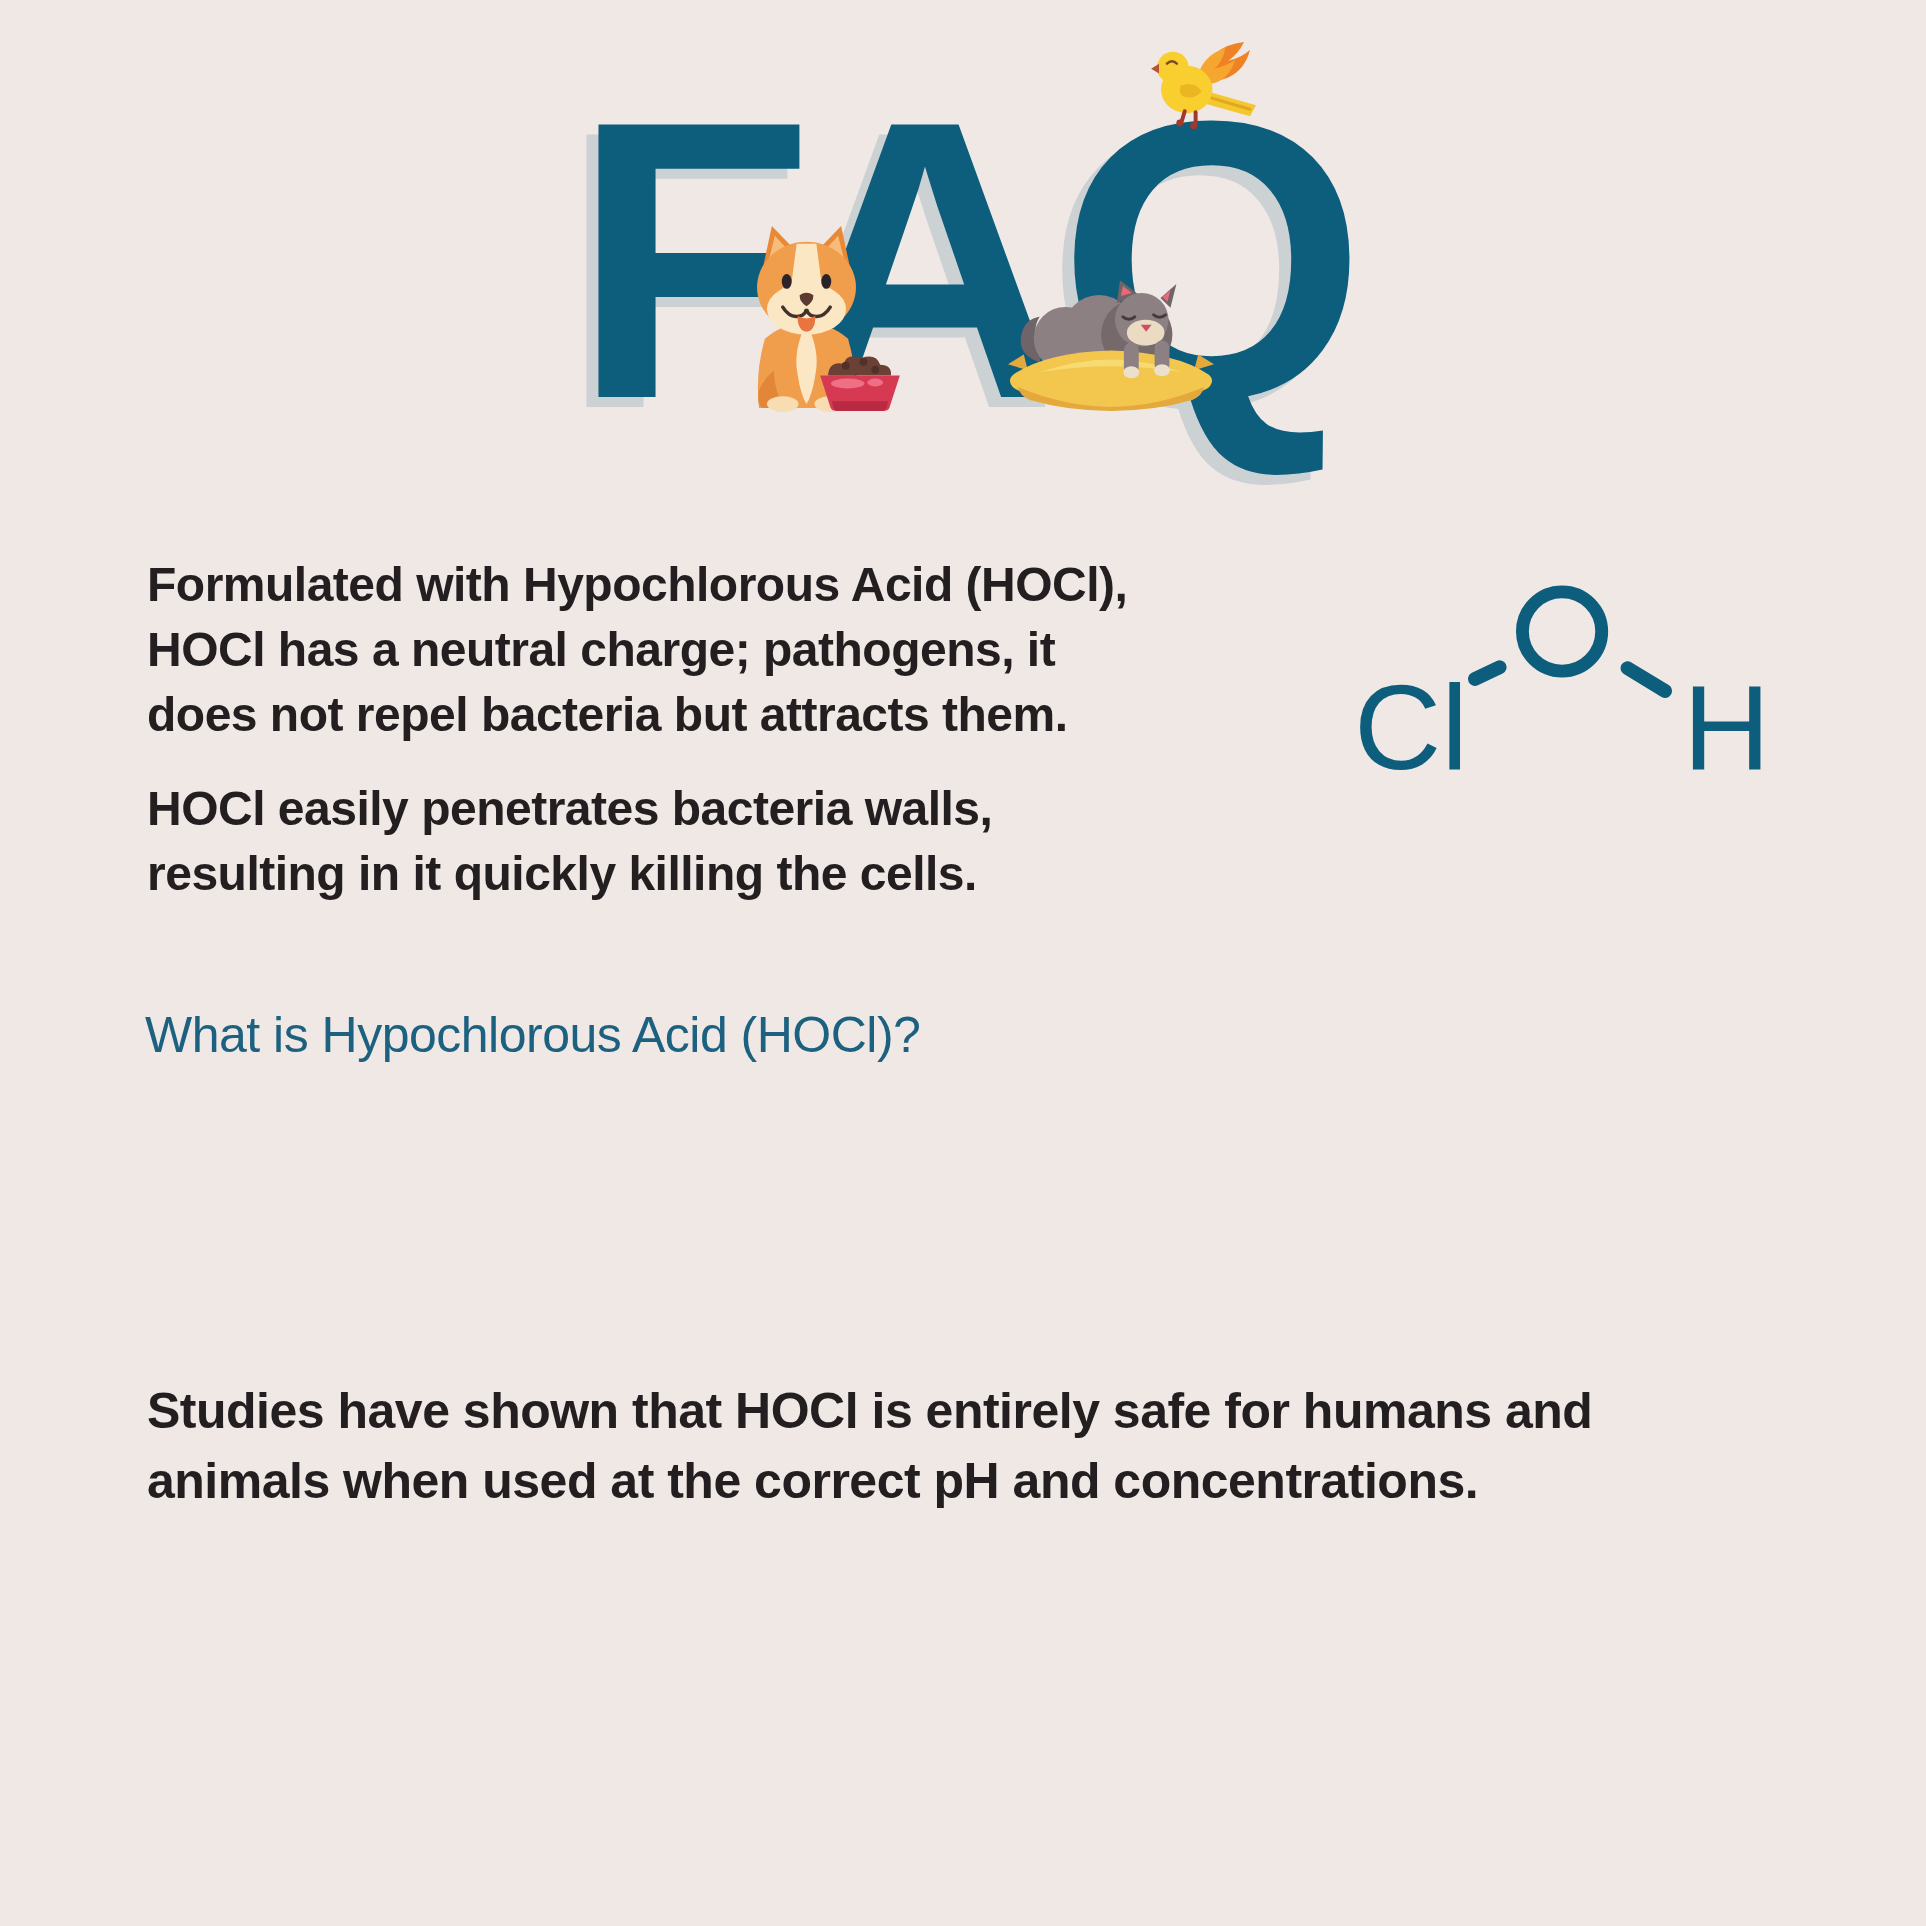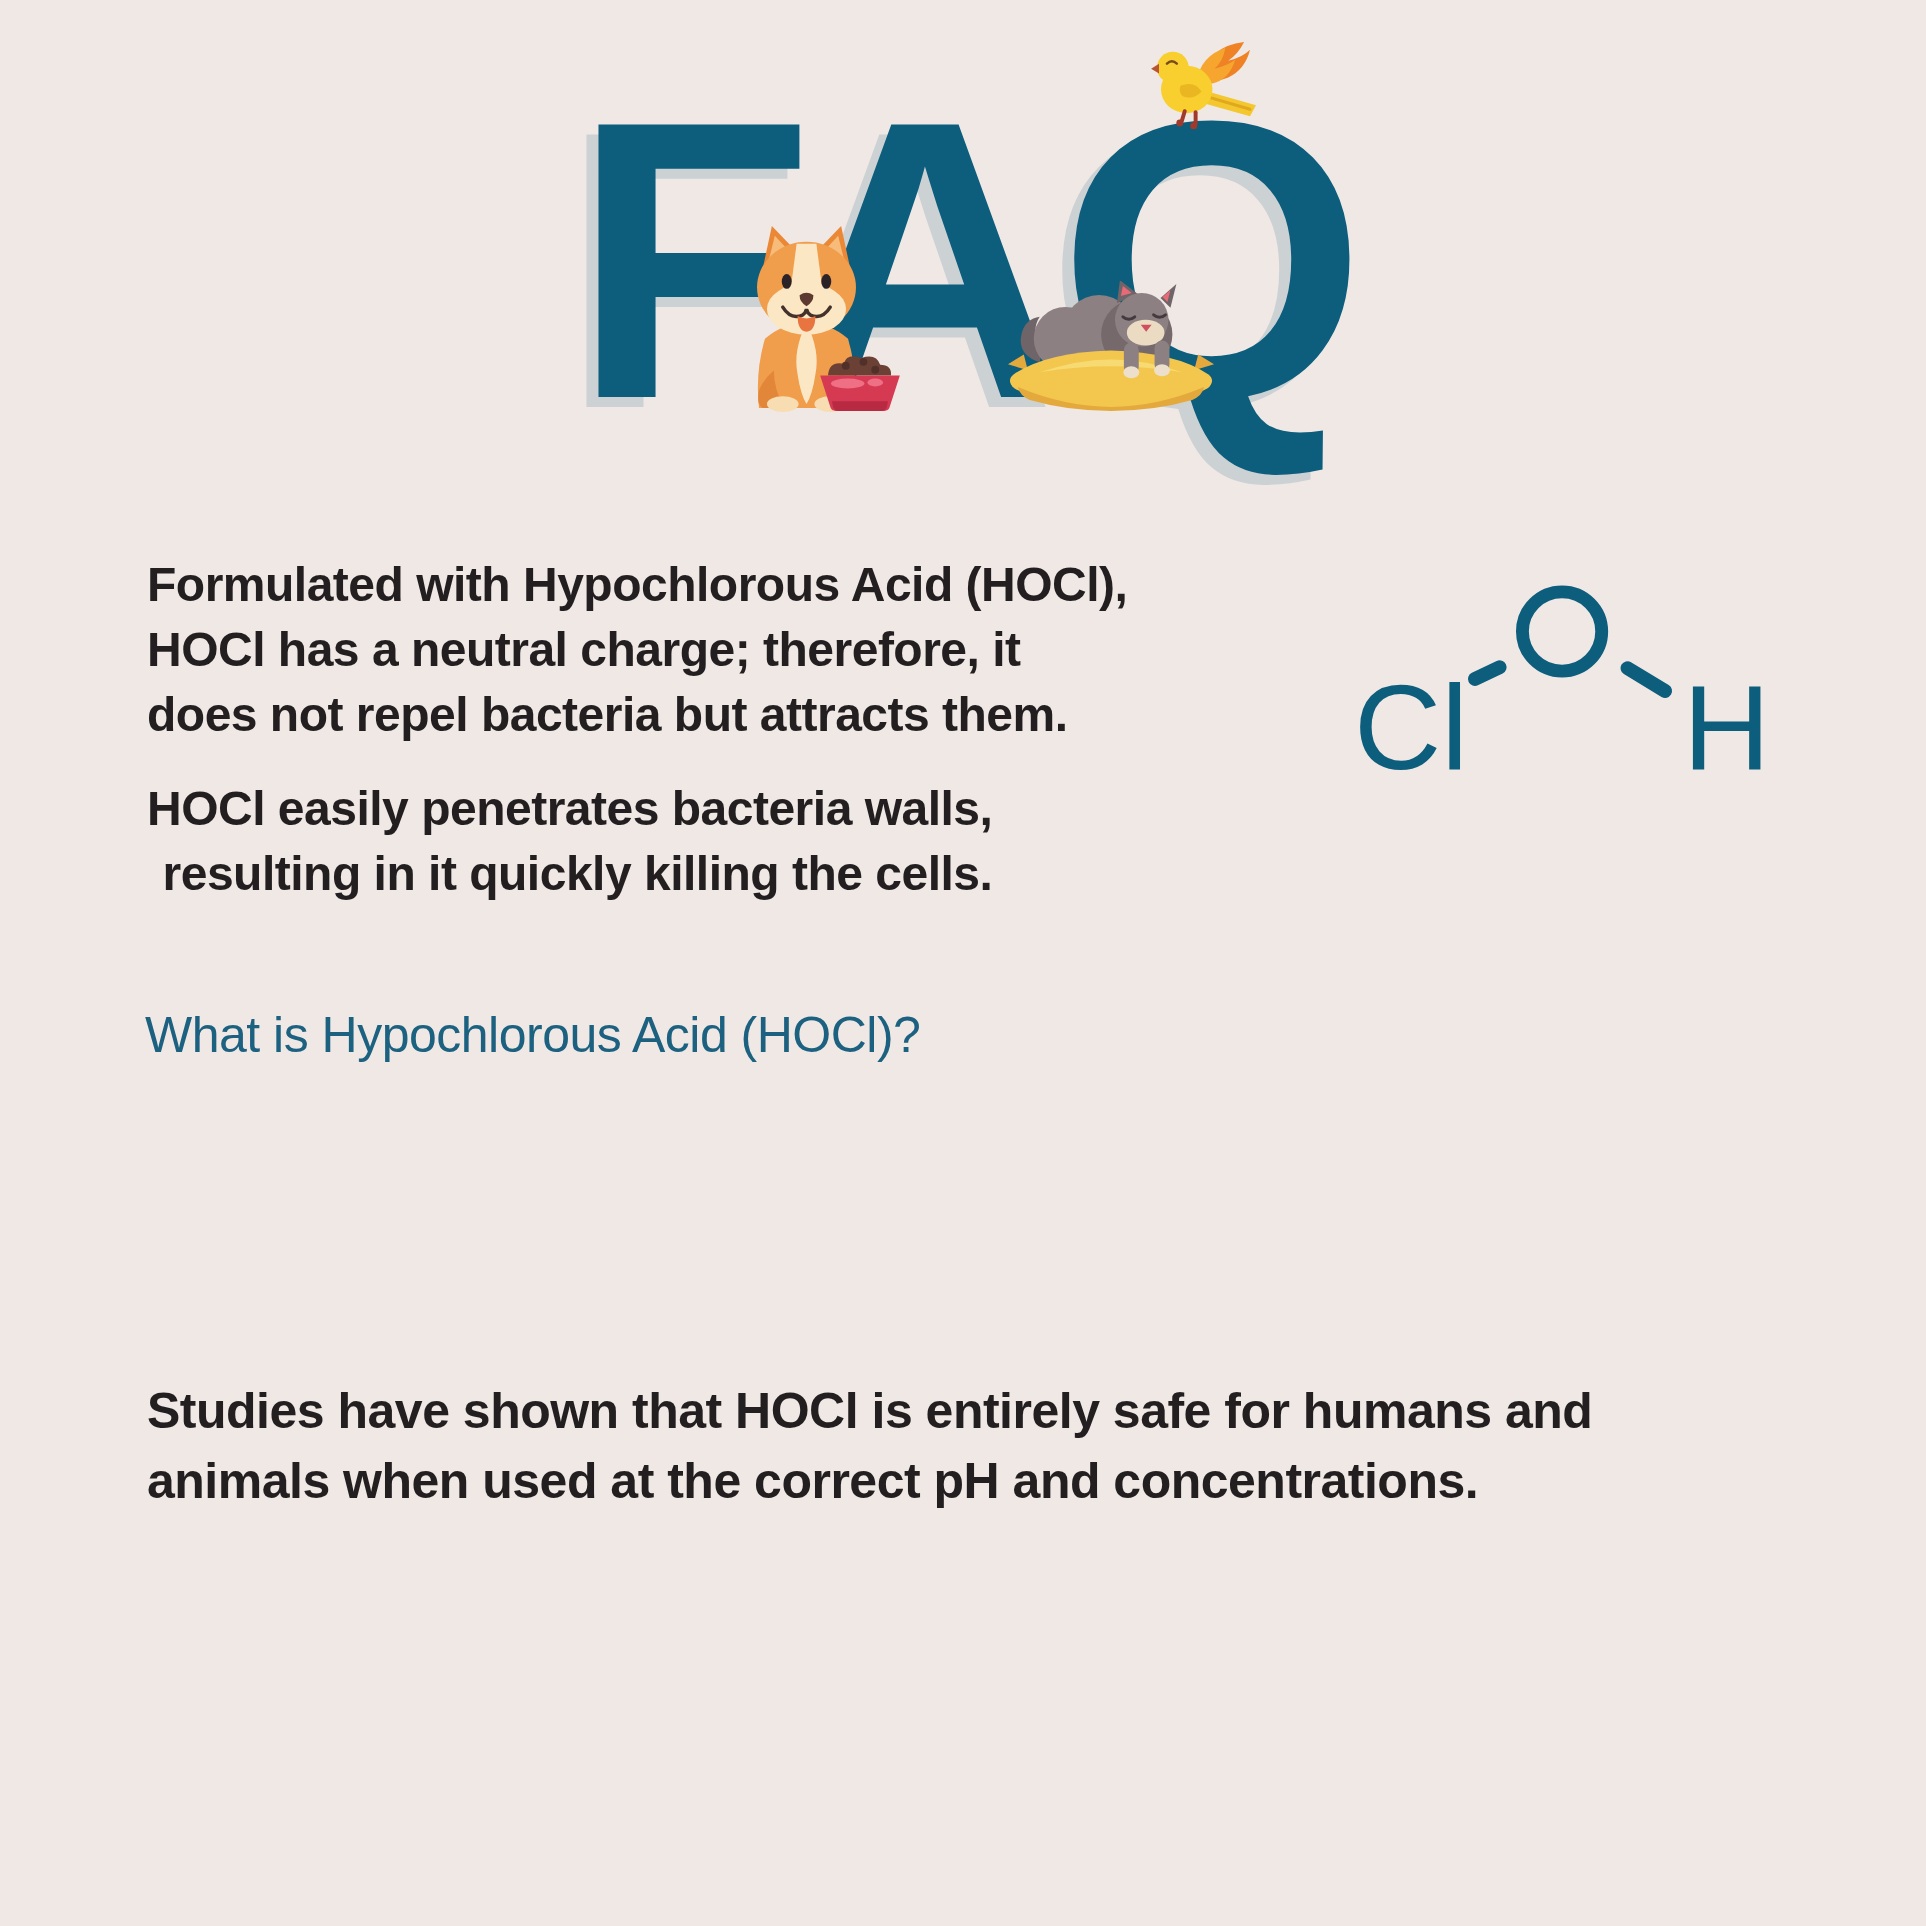--- a/index.html
+++ b/index.html
@@ -23,21 +23,21 @@
   .illus{position:absolute;}
   .illus-dog{left:743px;top:224px;}
   .illus-bowl{left:818px;top:352px;}
   .illus-cat{left:1006px;top:281px;}
   .illus-bird{left:1151px;top:38px;}
   .para{
     position:absolute;left:147px;margin:0;color:var(--ink);
     font-weight:bold;white-space:pre-line;letter-spacing:-0.5px;
   }
   .p1{top:552px;font-size:48px;line-height:65px;}
-  .p2{top:776px;font-size:48px;line-height:65px;text-align:right;}
+  .p2{top:776px;font-size:48px;line-height:65px;}
   .question{
     position:absolute;left:141px;top:1004px;margin:4px;
     font-size:50px;line-height:55px;font-weight:normal;letter-spacing:-0.5px;
     color:var(--teal-heading);
   }
   .a1{top:1063px;font-size:50px;line-height:70px;}
   .a2{top:1376px;font-size:50px;line-height:70px;}
   .molecule{position:absolute;left:1346px;top:579px;}
   .molecule text{
     font-family:"Liberation Sans",sans-serif;font-size:122px;
@@ -118,21 +118,21 @@
     <path d="M8 26 L0 31 L8 36 Z" fill="#b8542f"></path>
     <path d="M16 26 Q21 21 26 26" stroke="#7a4a20" stroke-width="2.5" fill="none" stroke-linecap="round"></path>
     <path d="M30 48 Q44 43 51 54 Q43 63 32 59 Q27 54 30 48 Z" fill="#eab622"></path>
     <path d="M34 74 L31 84" stroke="#a13a2b" stroke-width="4" stroke-linecap="round"></path>
     <path d="M45 75 L45 87" stroke="#a13a2b" stroke-width="4" stroke-linecap="round"></path>
     <circle cx="29" cy="86" r="3.5" fill="#a13a2b"></circle>
     <circle cx="43" cy="89" r="3.5" fill="#a13a2b"></circle>
   </svg>
 
   <p class="para p1">Formulated with Hypochlorous Acid (HOCl),
-HOCl has a neutral charge; therefore, it
+HOCl has a neutral charge; pathogens, it
 does not repel bacteria but attracts them.</p>
   <p class="para p2">HOCl easily penetrates bacteria walls,
 resulting in it quickly killing the cells.</p>
 
   <svg class="molecule" width="446" height="213" viewBox="0 0 450 215">
     <text x="8" y="192">Cl</text>
     <circle cx="218" cy="53" r="40" fill="none" stroke="var(--teal)" stroke-width="13"></circle>
     <text x="340" y="193">H</text>
     <line x1="130" y1="101" x2="155" y2="89" stroke="var(--teal)" stroke-width="14" stroke-linecap="round"></line>
     <line x1="284" y1="90" x2="322" y2="113" stroke="var(--teal)" stroke-width="14" stroke-linecap="round"></line>

